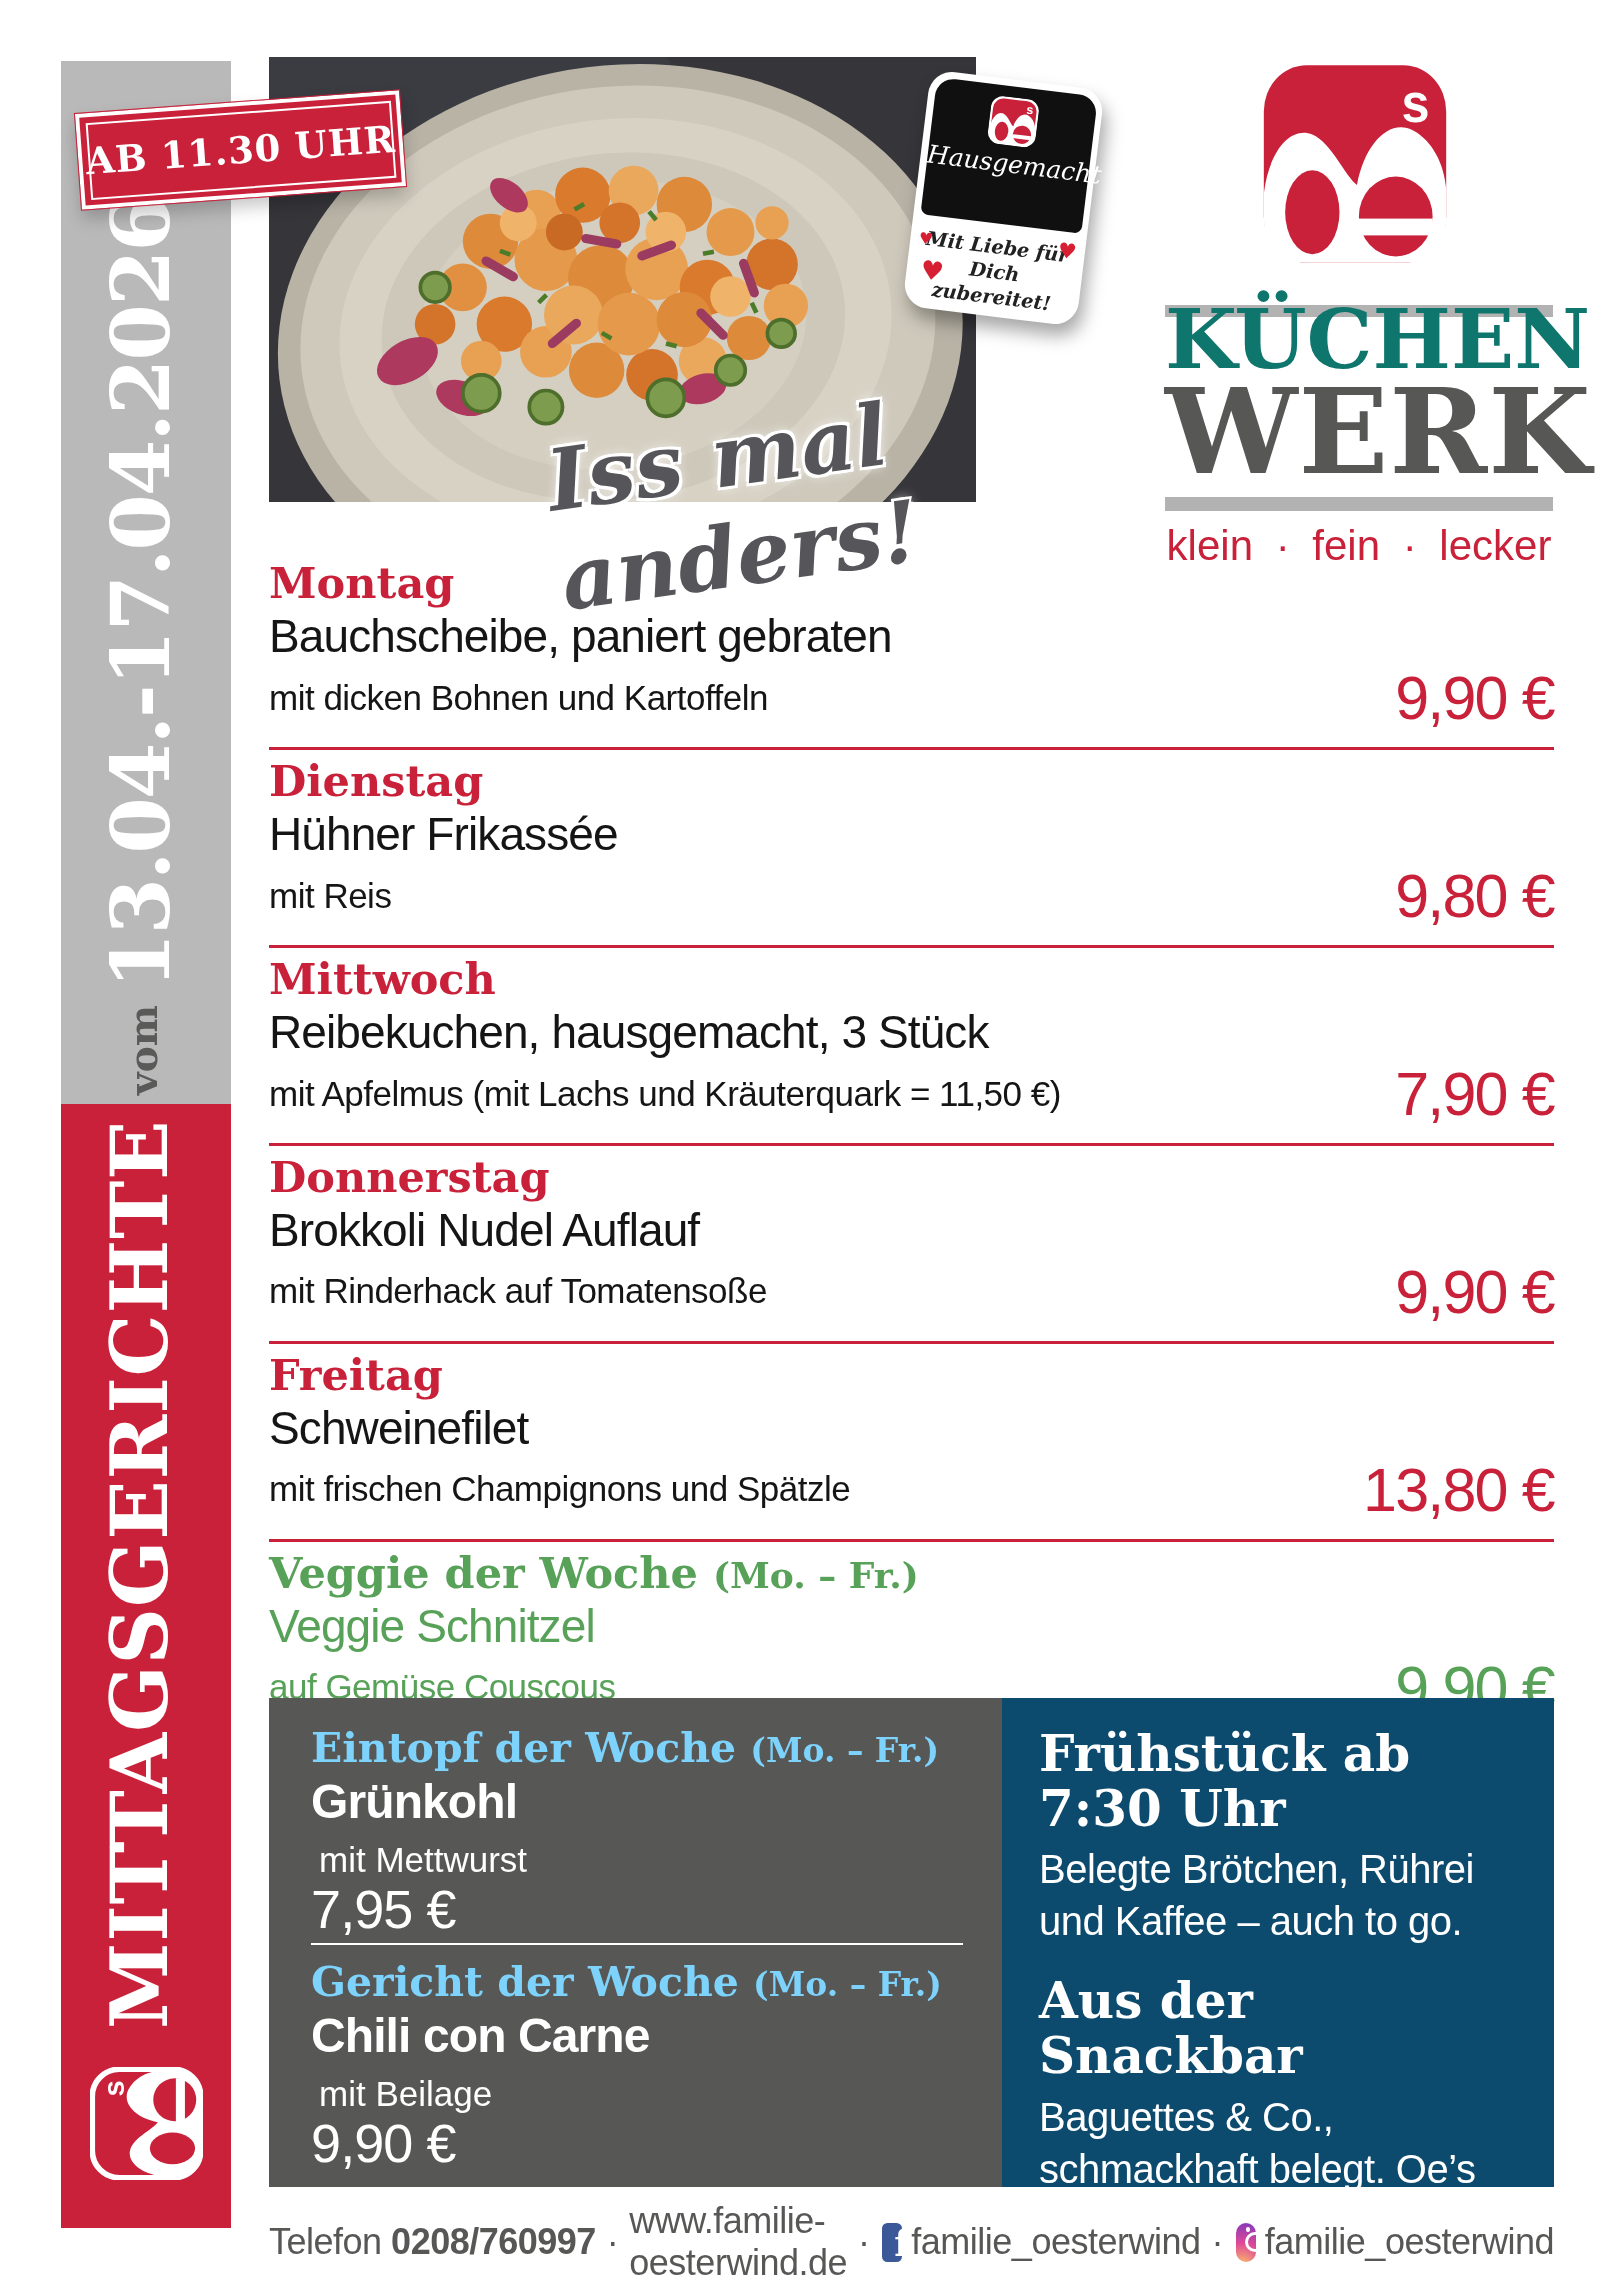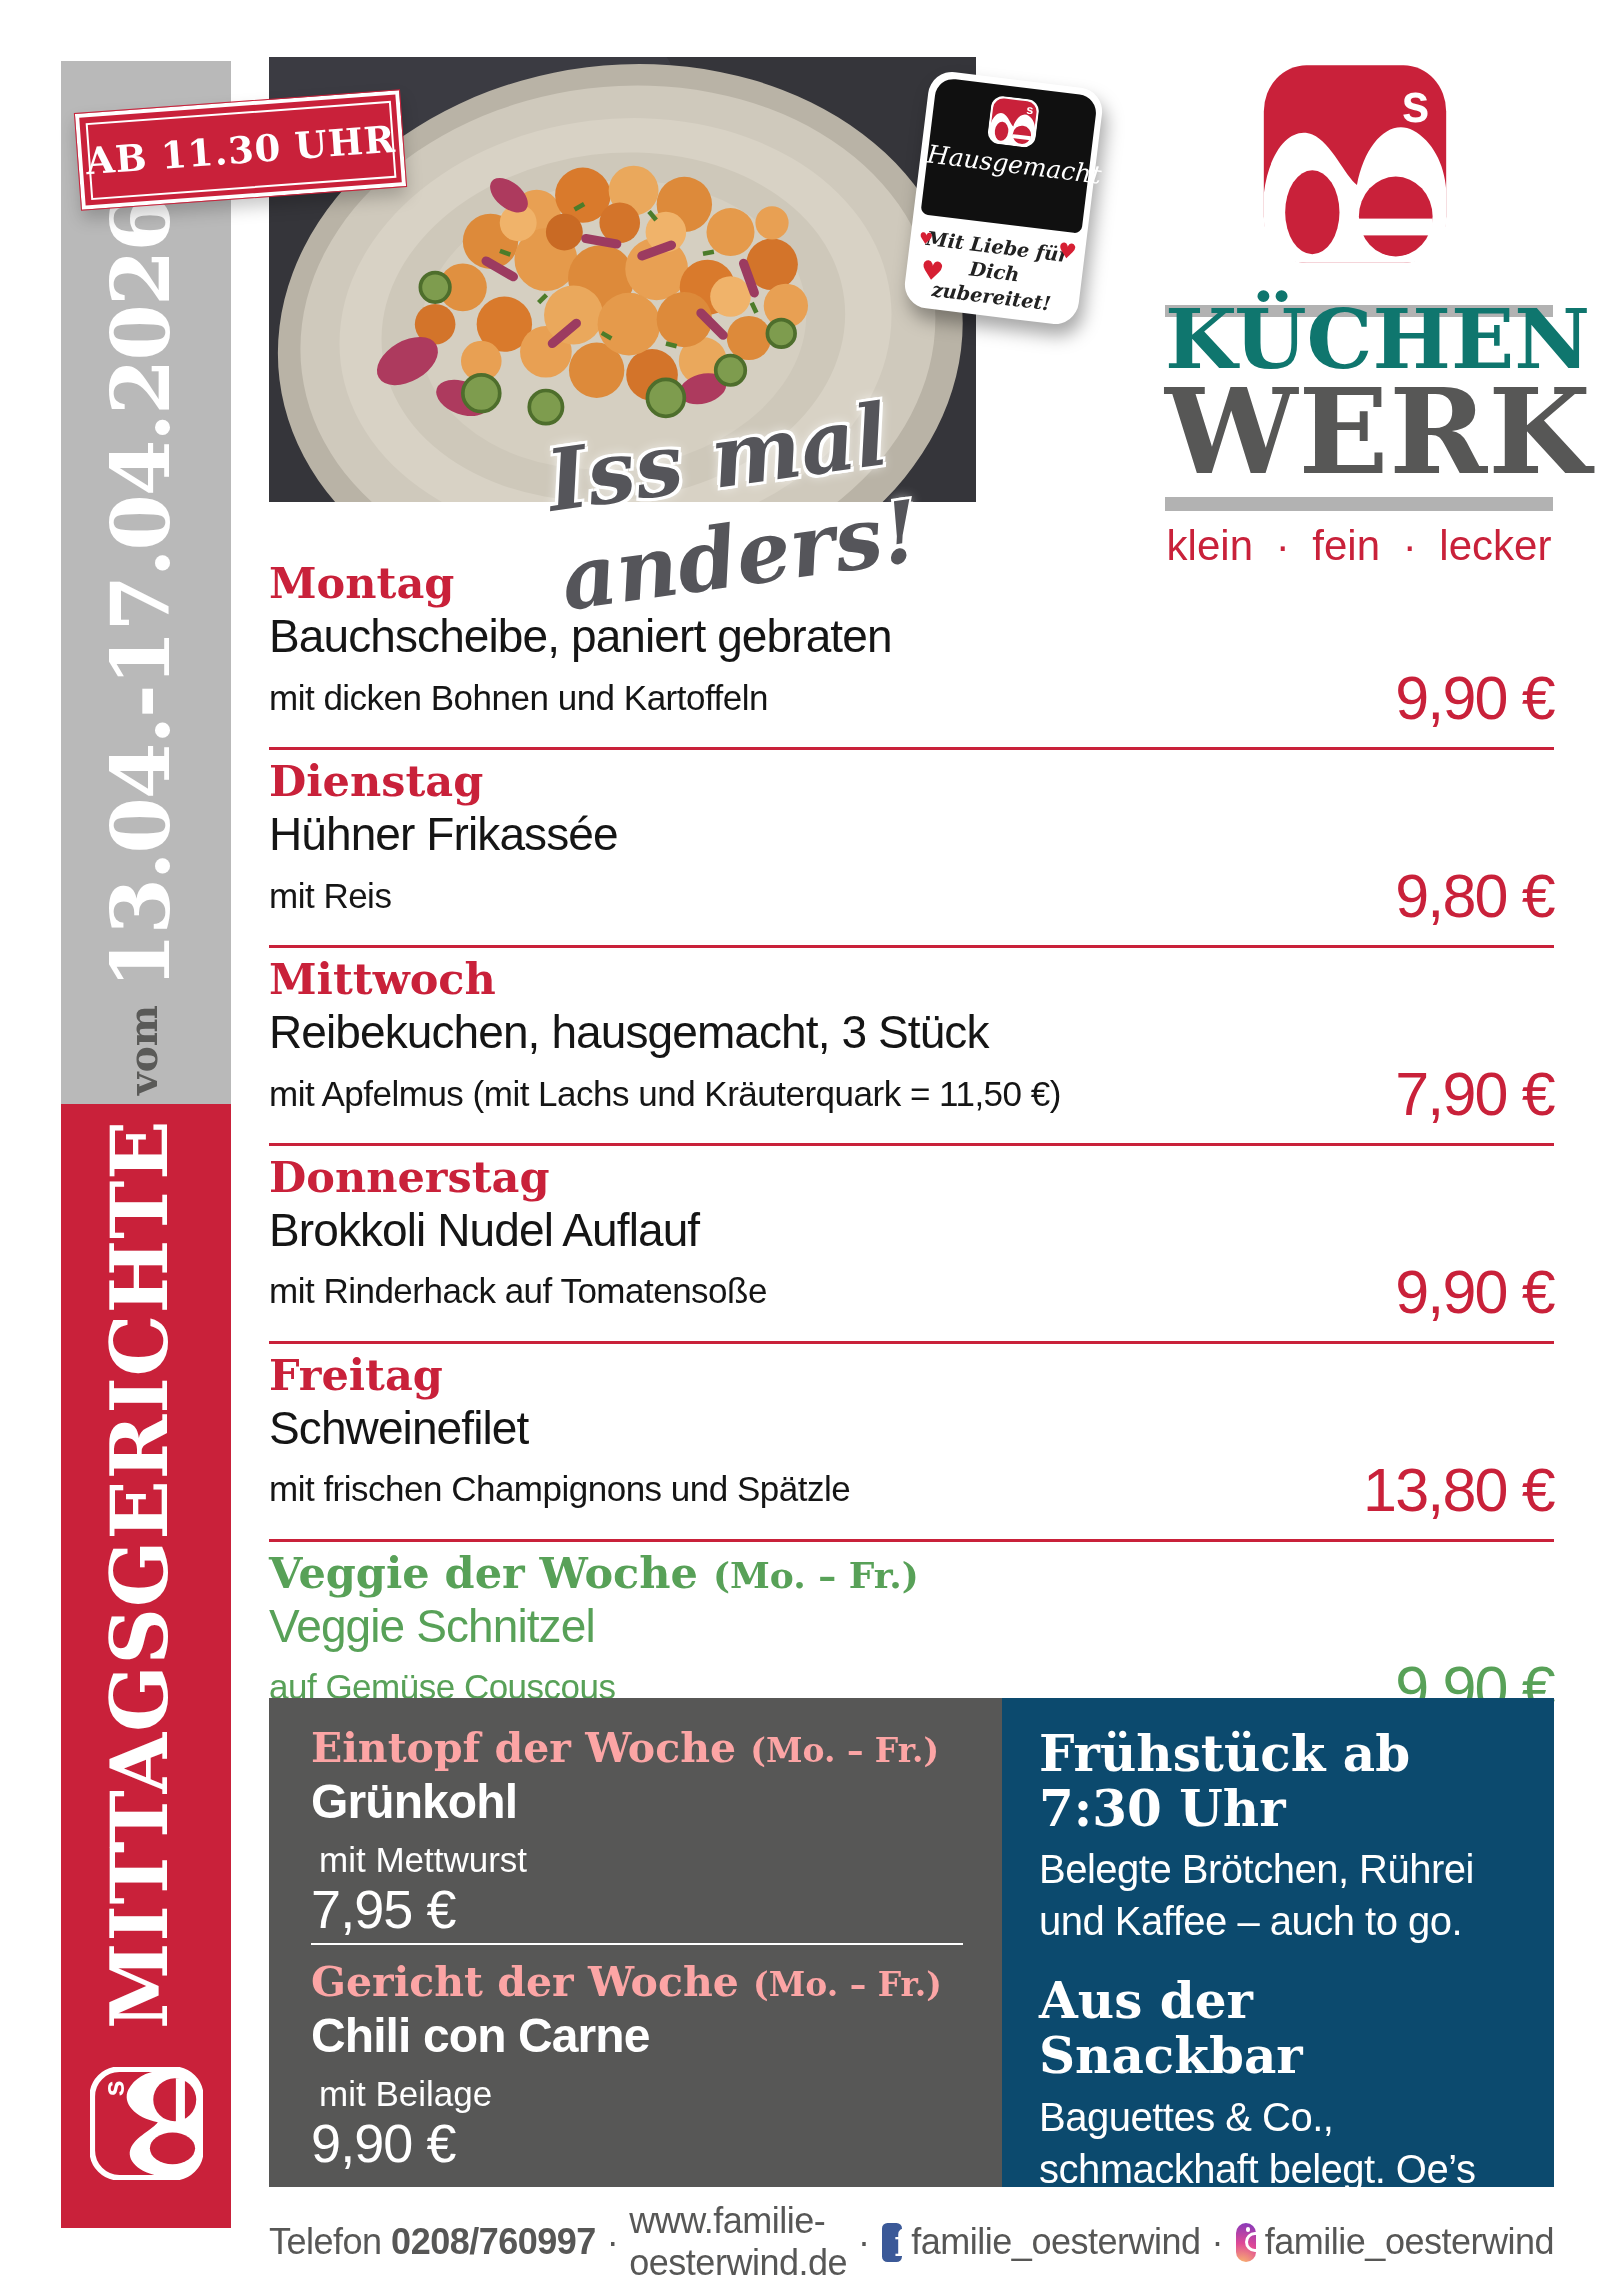--- a/index.html
+++ b/index.html
@@ -52,21 +52,21 @@
   .day .day-suffix{font-size:36px;}
   .dish{font-weight:normal;font-size:46px;line-height:1.05;color:#151515;letter-spacing:-0.9px;margin-top:5.5px;}
   .descrow{display:flex;justify-content:space-between;align-items:flex-end;margin-top:13px;}
   .desc{font-size:35px;color:#151515;letter-spacing:-0.5px;padding-bottom:7.4px;}
   .price{font-size:61px;font-weight:400;color:#c9213a;letter-spacing:-1.8px;line-height:0.85;white-space:nowrap;}
   .mrow.green .day,.mrow.green .dish,.mrow.green .desc,.mrow.green .price{color:#58a158;}
 
   
   .bottoms{position:absolute;left:269px;top:1698px;width:1285px;height:489px;display:flex;}
   .darkbox{width:733px;background:#575756;color:#fff;box-sizing:border-box;padding:28px 39px 20px 42px;}
-  .box-label{font-family:"DejaVu Serif",serif;font-weight:600;font-size:41px;line-height:1.1;color:#fca5a5;}
+  .box-label{font-family:"DejaVu Serif",serif;font-weight:600;font-size:41px;line-height:1.1;color:#7dd3fc;}
   .box-label .day-suffix{font-size:33px;}
   .box-dish{font-weight:bold;font-size:48px;line-height:1.05;color:#fff;letter-spacing:-0.9px;margin-top:5.5px;}
   .box-desc{font-size:35px;margin-top:13px;margin-left:8px;}
   .box-price{font-size:54px;line-height:1;text-align:left;letter-spacing:-0.9px;margin-top:1.8px;}
   .box-div{border-top:2.8px solid #fff;margin:7.4px 0 14.8px;}
   .redbox{flex:1;background:#0c4a6e;color:#fff;box-sizing:border-box;padding:28px 31px 27px 37px;}
   .red-title{font-family:"DejaVu Serif",serif;font-weight:600;font-size:50px;line-height:1.1;}
   .red-text{font-size:40px;line-height:1.3;margin-top:7.4px;letter-spacing:-0.5px;}
   .red-title.second{margin-top:26px;}
 

